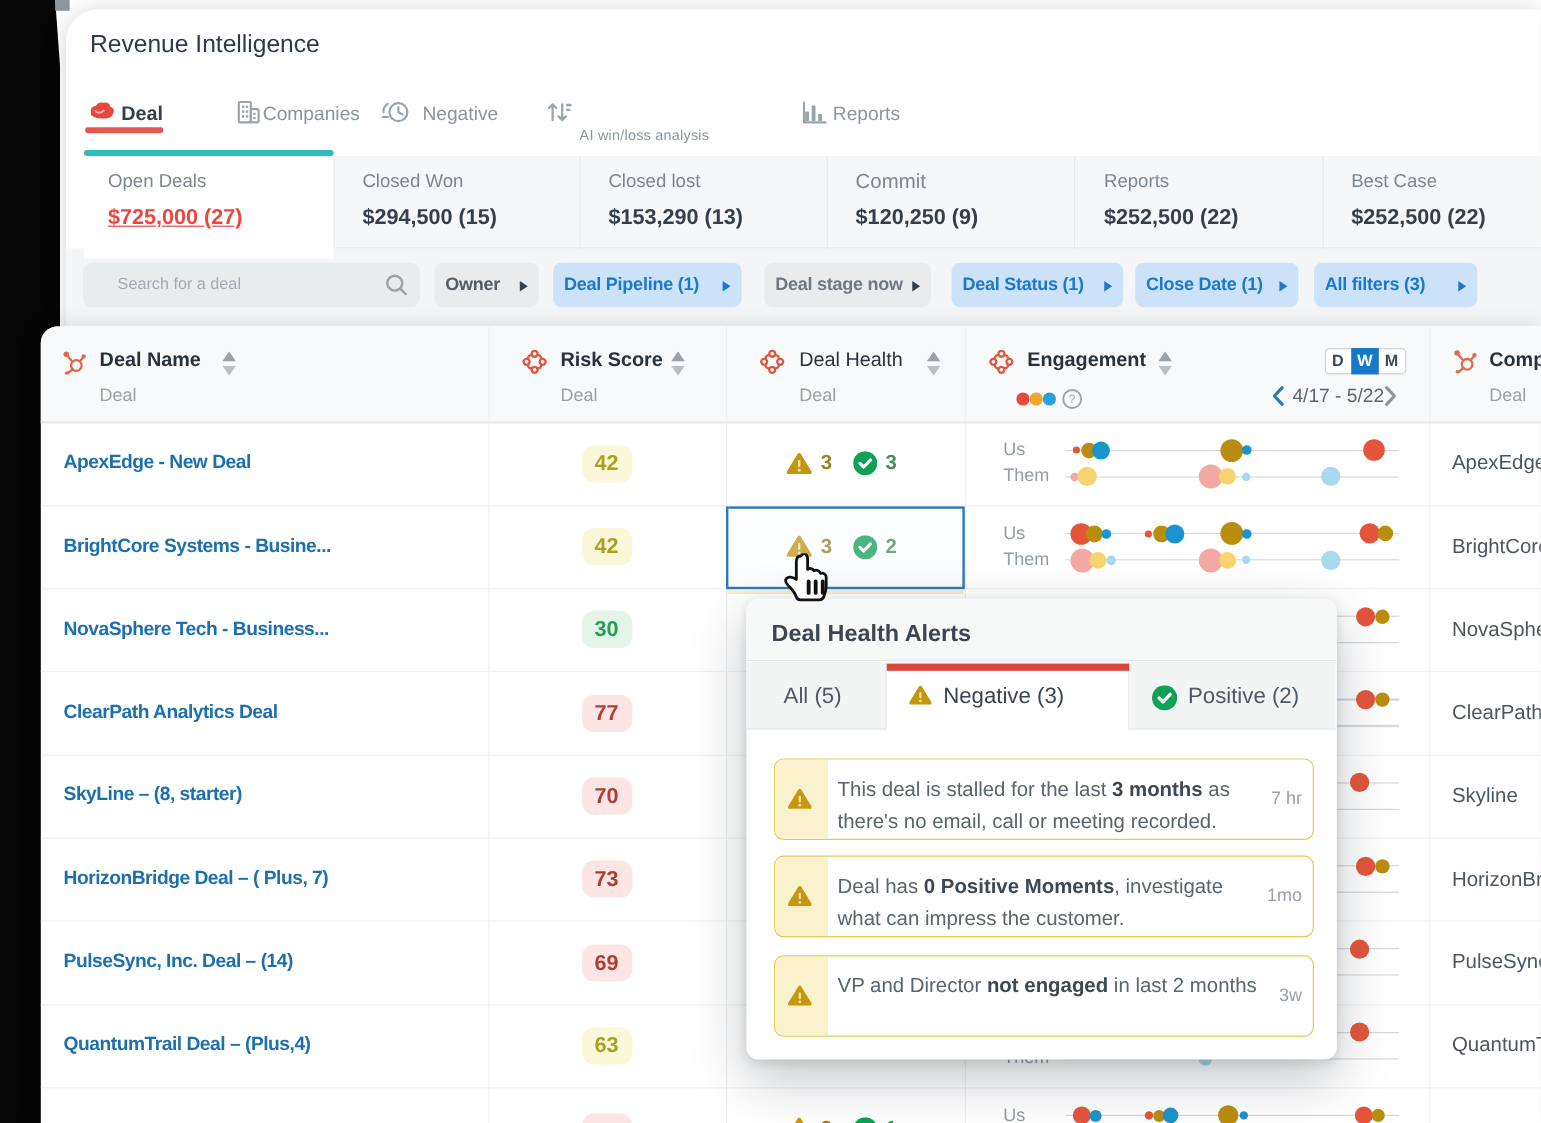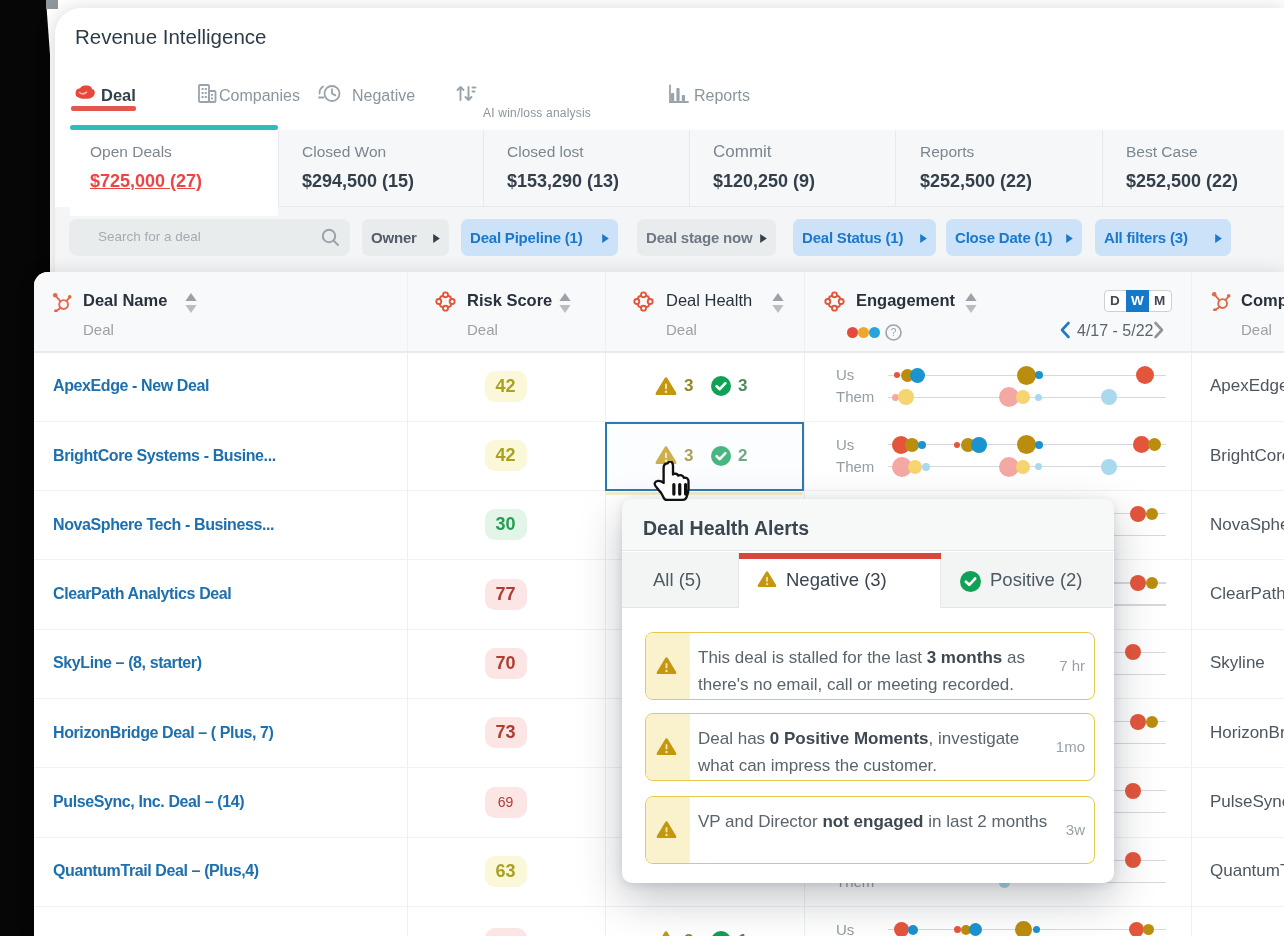--- a/index.html
+++ b/index.html
@@ -233,21 +233,21 @@
 <div style="position:absolute;left:1210px;top:584px;font-size:17px;color:#4d5660;font-weight:400;letter-spacing:0;line-height:20px;white-space:nowrap;z-index:4;">ClearPath</div>
 <div class="abs" style="left:484.5px;top:578.6px;width:42px;height:31px;border-radius:10px;background:#fbe5e5;color:#b13c34;font-size:18px;font-weight:600;text-align:center;line-height:31px;z-index:4">77</div>
 <div style="position:absolute;left:53px;top:653px;font-size:16px;color:#1d6fae;font-weight:700;letter-spacing:-0.4px;line-height:19px;white-space:nowrap;z-index:4;">SkyLine – (8, starter)</div>
 <div style="position:absolute;left:1210px;top:653px;font-size:17px;color:#4d5660;font-weight:400;letter-spacing:0;line-height:20px;white-space:nowrap;z-index:4;">Skyline</div>
 <div class="abs" style="left:484.5px;top:647.9px;width:42px;height:31px;border-radius:10px;background:#fbe5e5;color:#b13c34;font-size:18px;font-weight:600;text-align:center;line-height:31px;z-index:4">70</div>
 <div style="position:absolute;left:53px;top:723px;font-size:16px;color:#1d6fae;font-weight:700;letter-spacing:-0.4px;line-height:19px;white-space:nowrap;z-index:4;">HorizonBridge Deal – ( Plus, 7)</div>
 <div style="position:absolute;left:1210px;top:723px;font-size:17px;color:#4d5660;font-weight:400;letter-spacing:0;line-height:20px;white-space:nowrap;z-index:4;">HorizonBridge</div>
 <div class="abs" style="left:484.5px;top:717.2px;width:42px;height:31px;border-radius:10px;background:#fbe5e5;color:#b13c34;font-size:18px;font-weight:600;text-align:center;line-height:31px;z-index:4">73</div>
 <div style="position:absolute;left:53px;top:792px;font-size:16px;color:#1d6fae;font-weight:700;letter-spacing:-0.4px;line-height:19px;white-space:nowrap;z-index:4;">PulseSync, Inc. Deal – (14)</div>
 <div style="position:absolute;left:1210px;top:792px;font-size:17px;color:#4d5660;font-weight:400;letter-spacing:0;line-height:20px;white-space:nowrap;z-index:4;">PulseSync</div>
-<div class="abs" style="left:484.5px;top:786.5px;width:42px;height:31px;border-radius:10px;background:#fbe5e5;color:#b13c34;font-size:14px;font-weight:400;text-align:center;line-height:31px;z-index:4">69</div>
+<div class="abs" style="left:484.5px;top:786.5px;width:42px;height:31px;border-radius:10px;background:#fbe5e5;color:#b13c34;font-size:18px;font-weight:700;text-align:center;line-height:31px;z-index:4">69</div>
 <div style="position:absolute;left:53px;top:861px;font-size:16px;color:#1d6fae;font-weight:700;letter-spacing:-0.4px;line-height:19px;white-space:nowrap;z-index:4;">QuantumTrail Deal – (Plus,4)</div>
 <div style="position:absolute;left:1210px;top:861px;font-size:17px;color:#4d5660;font-weight:400;letter-spacing:0;line-height:20px;white-space:nowrap;z-index:4;">QuantumTrail</div>
 <div class="abs" style="left:484.5px;top:855.8px;width:42px;height:31px;border-radius:10px;background:#fbf8da;color:#a9a11f;font-size:18px;font-weight:600;text-align:center;line-height:31px;z-index:4">63</div>
 <div class="abs" style="left:484.5px;top:928.1px;width:42px;height:31px;border-radius:10px;background:#fbe5e5;color:#b13c34;font-size:18px;font-weight:600;text-align:center;line-height:31px;z-index:4">71</div>
 <svg style="position:absolute;left:655px;top:376.7px;z-index:4" width="22" height="18" viewBox="0 0 24 19.7">
 <path d="M12 2 L21.5 17.5 Q22.3 19 20.6 19 L3.4 19 Q1.7 19 2.5 17.5 Z" fill="#c4970f" stroke="#c4970f" stroke-width="3.2" stroke-linejoin="round"></path>
 <rect x="10.9" y="7" width="2.2" height="6.4" rx="1.1" fill="#f3e6ac"></rect>
 <circle cx="12" cy="16.2" r="1.35" fill="#f3e6ac"></circle>
     </svg>
     <div style="position:absolute;left:684px;top:376px;font-size:17px;color:#958422;font-weight:600;letter-spacing:0;line-height:20px;white-space:nowrap;z-index:4;">3</div>

